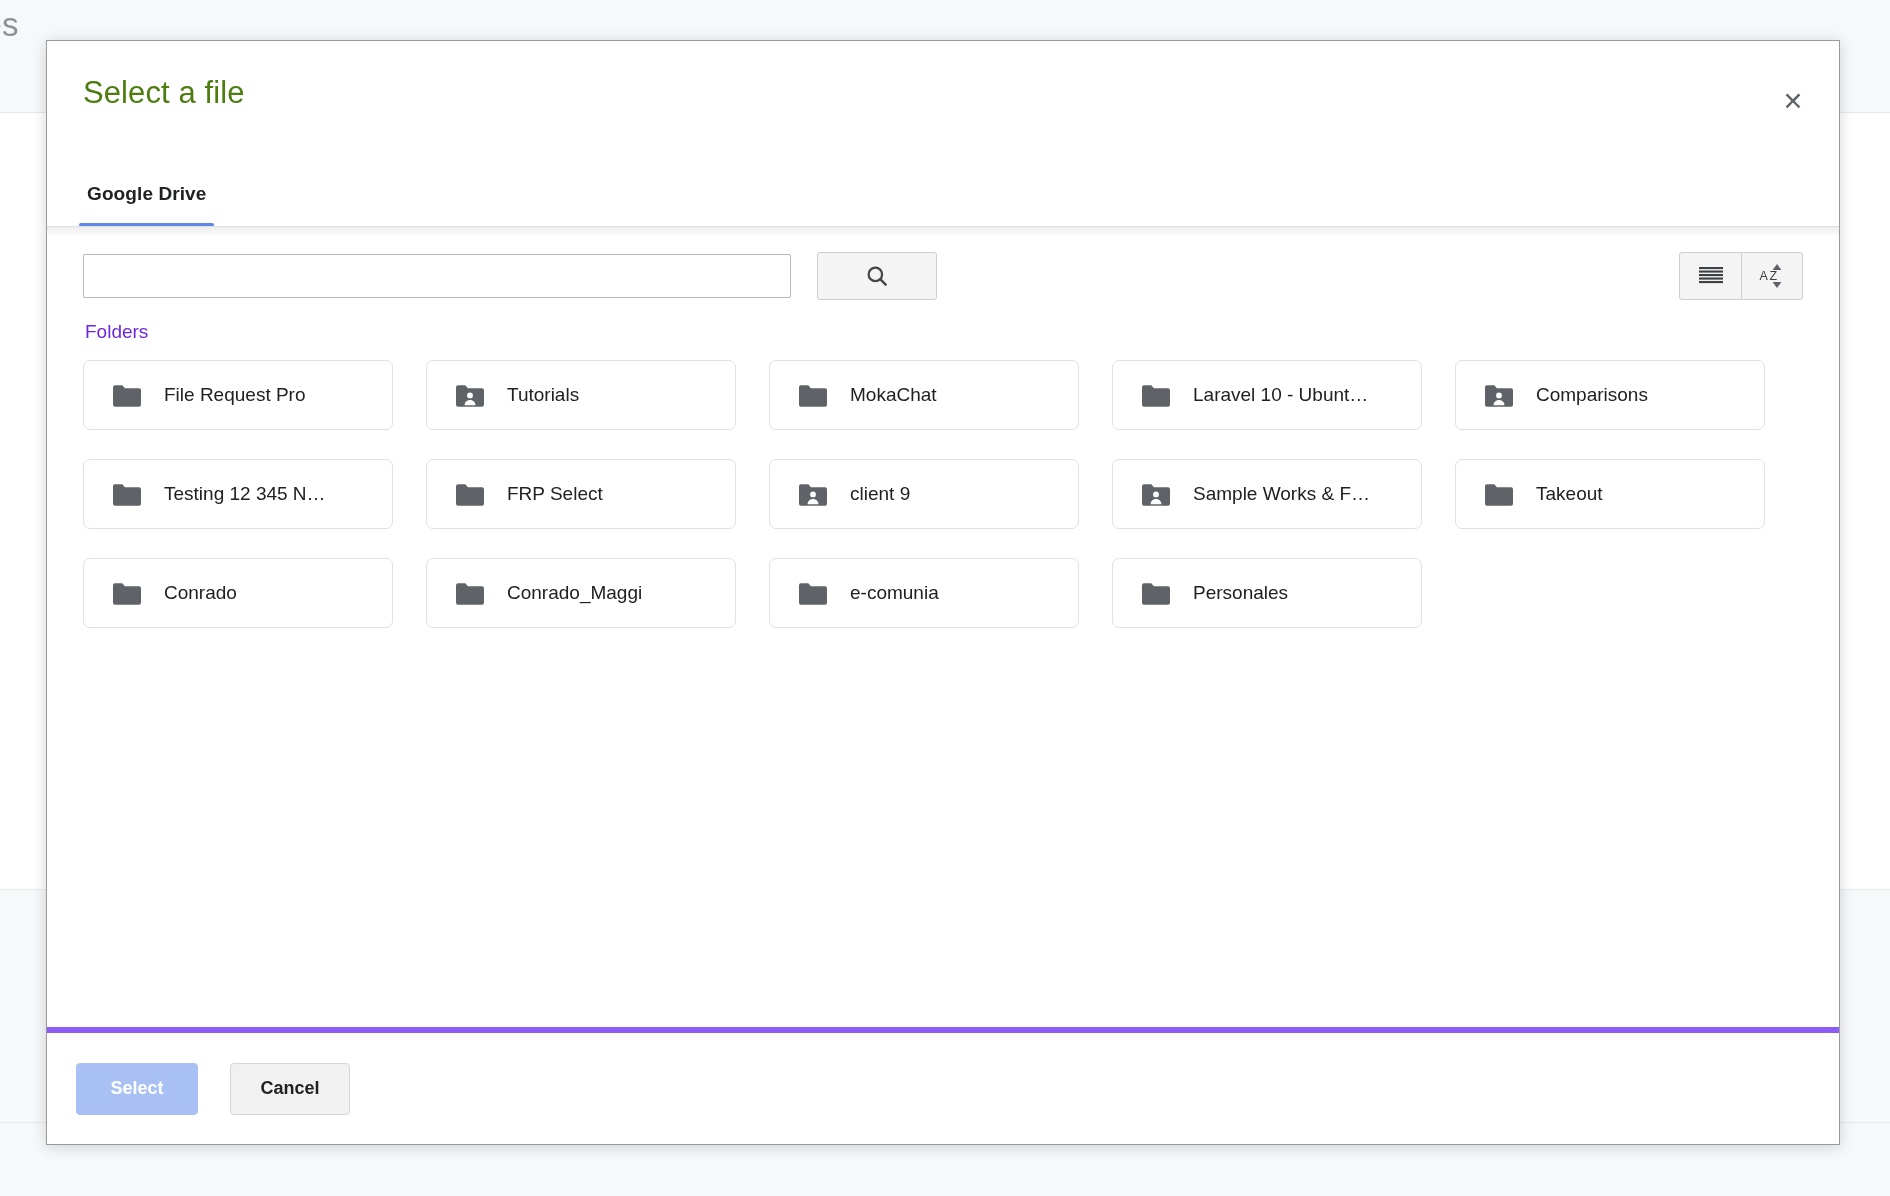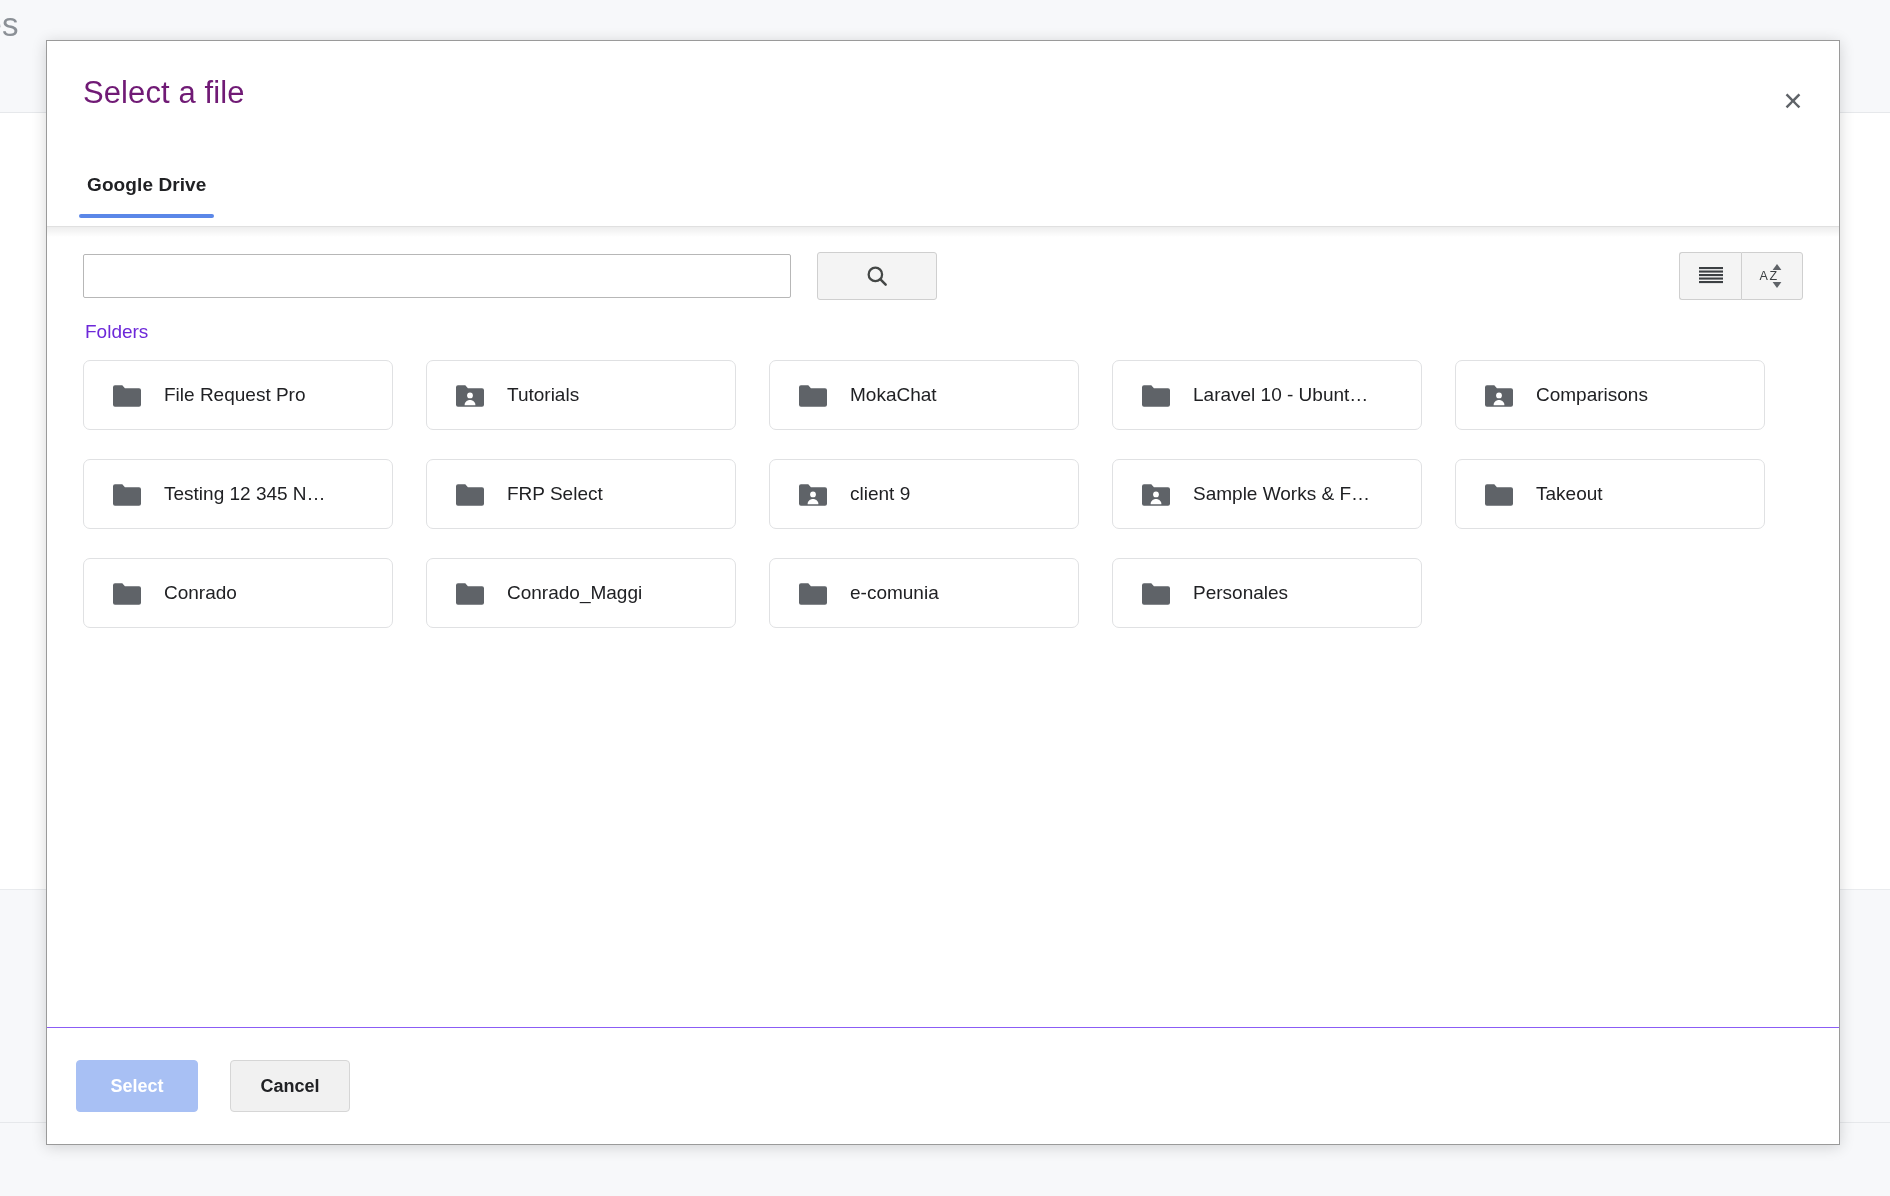--- a/index.html
+++ b/index.html
@@ -76,21 +76,21 @@
     position: relative;
     height: 123px;
     flex: 0 0 auto;
   }
   .modal-title {
     position: absolute;
     left: 36px;
     top: 34px;
     font-size: 31px;
     font-weight: 400;
-    color: #701a75;
+    color: #4d7c0f;
     letter-spacing: .1px;
   }
   .close-btn {
     position: absolute;
     right: 28px;
     top: 42px;
     width: 36px;
     height: 36px;
     border: none;
     background: transparent;
@@ -102,21 +102,21 @@
     font-family: "Liberation Sans", sans-serif;
   }
 
   
   .tabs {
     position: relative;
     flex: 0 0 auto;
     height: 63px;
     padding-left: 36px;
     display: flex;
-    align-items: center;
+    align-items: flex-end;
   }
   .tab {
     position: relative;
     padding: 0 4px 22px 4px;
     font-size: 19px;
     font-weight: 700;
     color: #202124;
     cursor: pointer;
     background: transparent;
     border: none;
@@ -236,21 +236,21 @@
     font-size: 19px;
     color: #202124;
     white-space: nowrap;
     overflow: hidden;
   }
 
   
   .modal-footer {
     flex: 0 0 auto;
     height: 117px;
-    border-top: 1px solid #8b5cf6;
+    border-top: 6px solid #8b5cf6;
     display: flex;
     align-items: center;
     padding-left: 29px;
   }
   .btn {
     font-family: "Liberation Sans", sans-serif;
     font-size: 18px;
     font-weight: 700;
     border-radius: 4px;
     cursor: pointer;

